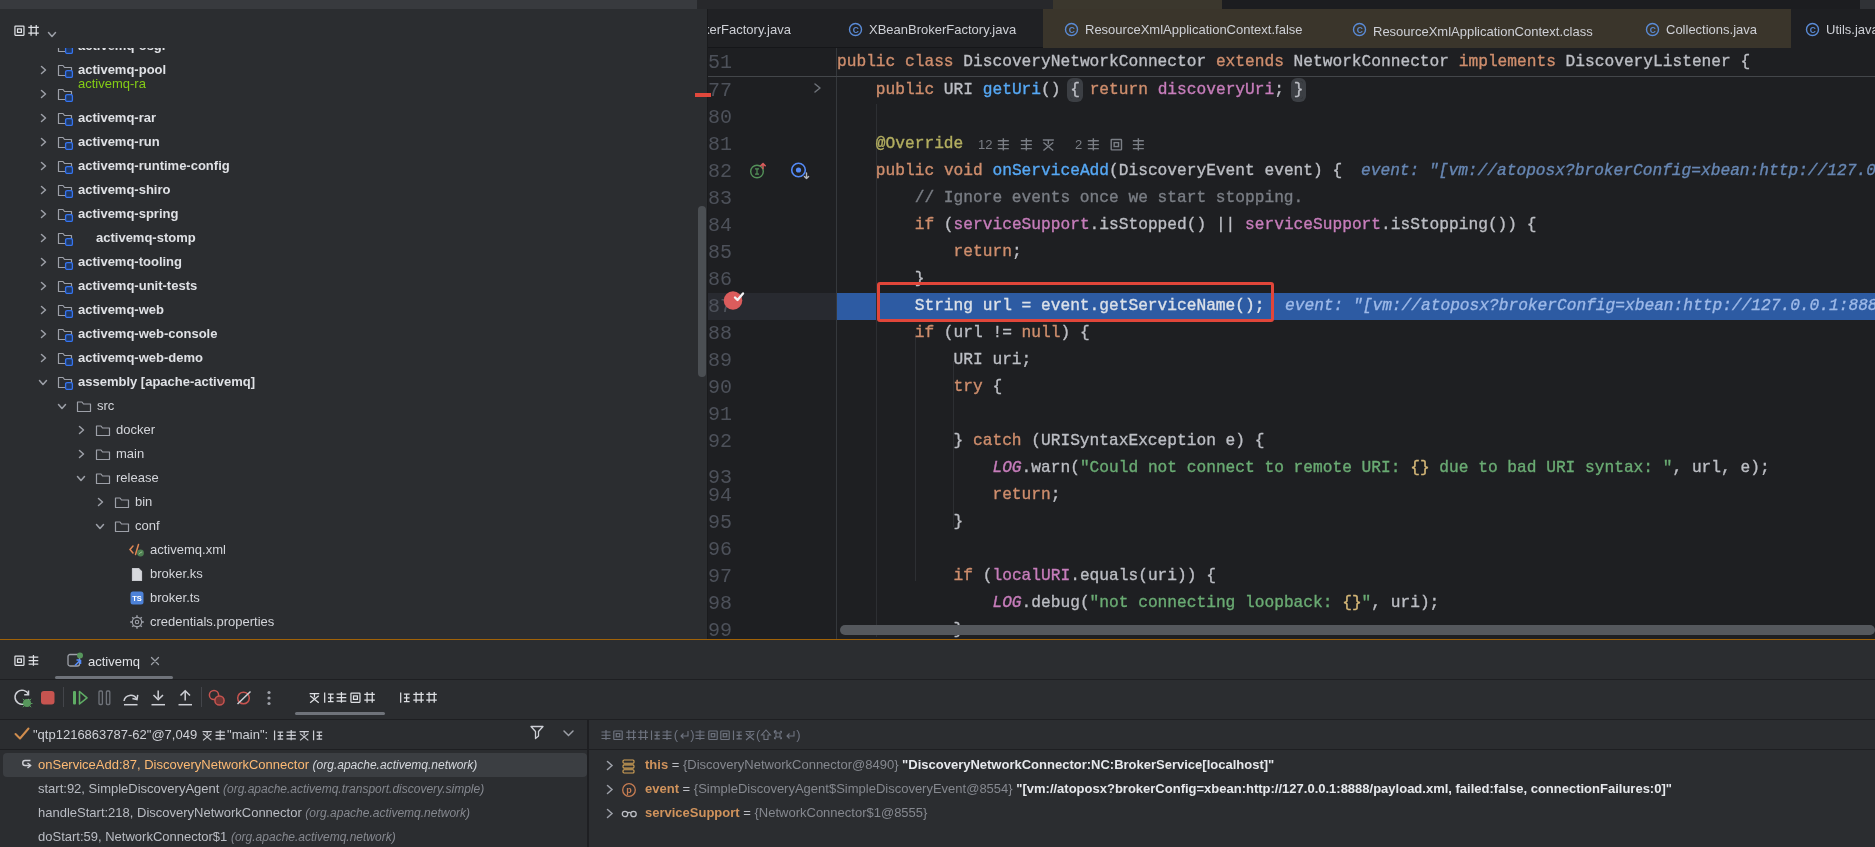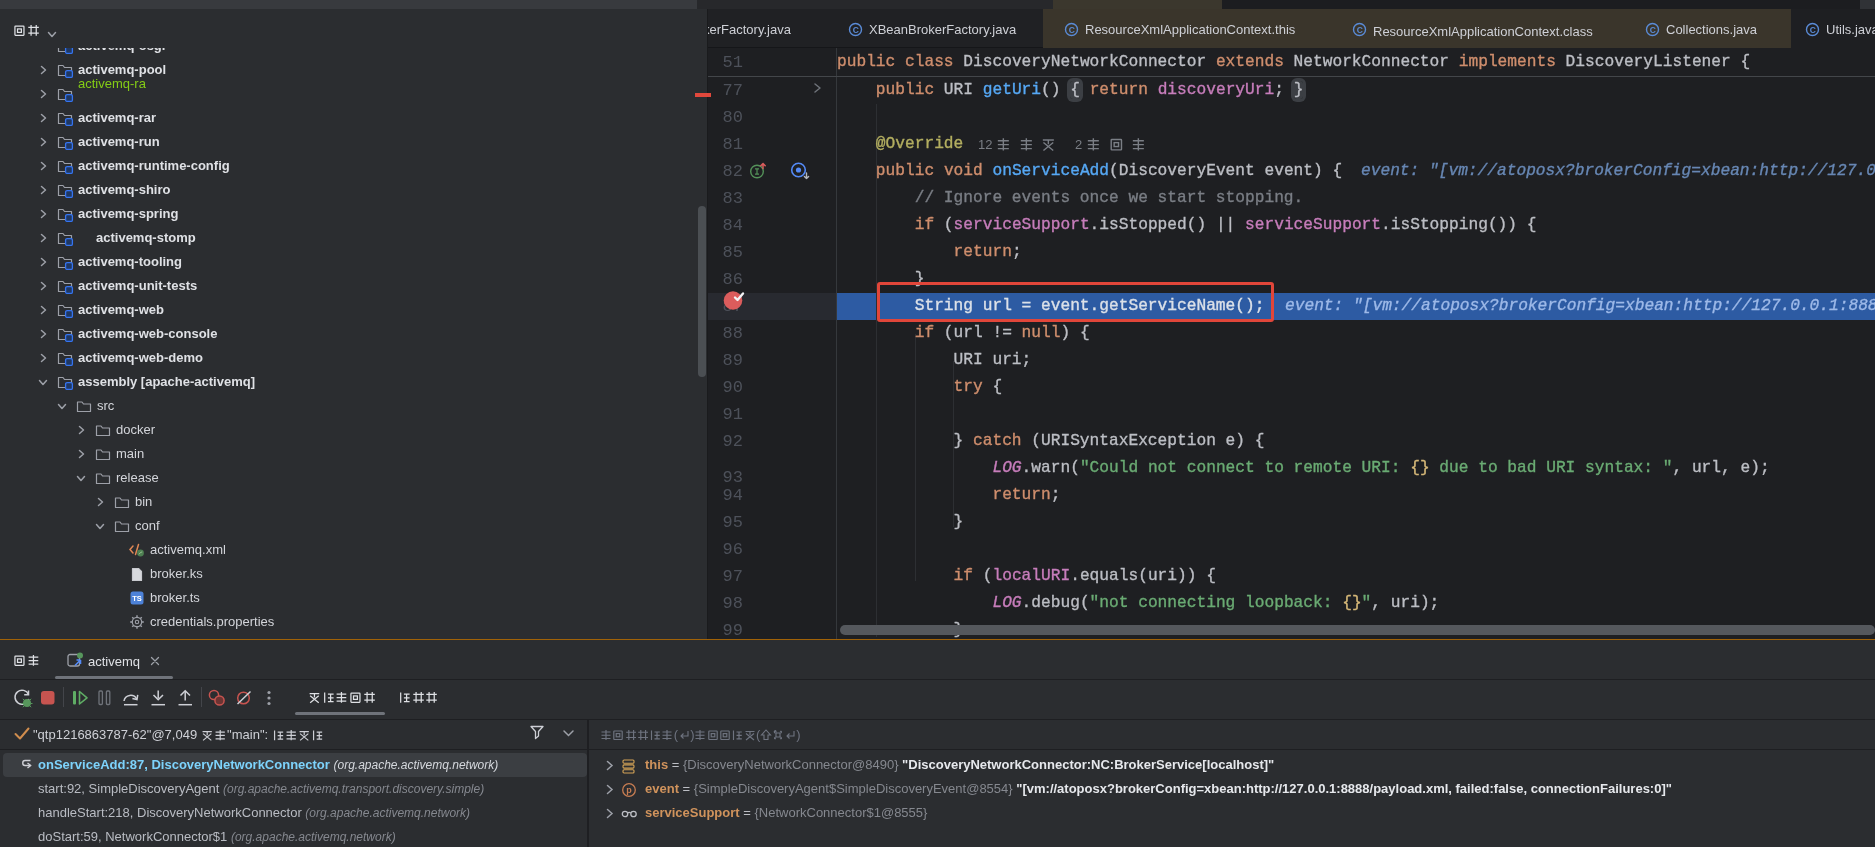--- a/index.html
+++ b/index.html
@@ -1,19 +1,19 @@
 <!DOCTYPE html>
 <html><head><meta charset="utf-8"><style>
 *{margin:0;padding:0;box-sizing:border-box}
 body{width:1875px;height:847px;overflow:hidden;background:#1e1f22}
 #app{position:relative;width:1875px;height:847px;font-family:"Liberation Sans",sans-serif;overflow:hidden}
 .abs{position:absolute}
 .t{position:absolute;font-size:13px;color:#dfe1e5;white-space:pre}
 .cl{position:absolute;left:129px;white-space:pre;font-family:"Liberation Mono",monospace;font-size:16.2px;line-height:27px;color:#bcbec4;-webkit-text-stroke-width:0.35px}
-.ln{position:absolute;left:0;width:35px;text-align:right;font-family:"Liberation Mono",monospace;font-size:17px;line-height:27px;color:#4d515a}
+.ln{position:absolute;left:0;width:35px;text-align:left;font-family:"Liberation Mono",monospace;font-size:20px;line-height:27px;color:#4d515a}
 .k{color:#cf8e6d}.s{color:#6aab73}.cm{color:#7a7e85}.fd{color:#c77dbb}.md{color:#56a8f5}.an{color:#b3ae60}.y{color:#d5b778}
 .hint{position:absolute;top:0;font-style:italic;color:#6787b4}
 .fold{background:#3c3f44;border-radius:3px;box-shadow:0 0 0 3px #3c3f44}
 .hn{display:inline-block}
 </style></head><body>
 <div id="app">
 <div class="abs" style="left:0;top:0;width:697px;height:9px;background:#383a3e"></div>
 <div class="abs" style="left:697px;top:0;width:356px;height:9px;background:#27282b"></div>
 <div class="abs" style="left:1053px;top:0;width:169px;height:9px;background:#3b372d"></div>
 <div class="abs" style="left:1222px;top:0;width:638px;height:9px;background:#1c1d20"></div>
@@ -222,21 +222,21 @@
 <div class="t" style="left:-5px;top:13px;color:#ced0d6">kerFactory.java</div>
 <svg class="abs" style="left:140px;top:13px" width="15" height="15" viewBox="0 0 15 15" fill="none">
         <circle cx="7.5" cy="7.5" r="6" stroke="#5a8bd6" stroke-width="1.4"></circle>
         <text x="7.7" y="10.6" font-family="Liberation Sans" font-size="8.5" font-weight="bold" fill="#5a8bd6" text-anchor="middle">C</text>
       </svg>
 <div class="t" style="left:161px;top:13px;color:#ced0d6">XBeanBrokerFactory.java</div>
 <svg class="abs" style="left:356px;top:13px" width="15" height="15" viewBox="0 0 15 15" fill="none">
         <circle cx="7.5" cy="7.5" r="6" stroke="#5a8bd6" stroke-width="1.4"></circle>
         <text x="7.7" y="10.6" font-family="Liberation Sans" font-size="8.5" font-weight="bold" fill="#5a8bd6" text-anchor="middle">C</text>
       </svg>
-<div class="t" style="left:377px;top:13px;color:#ced0d6">ResourceXmlApplicationContext.this</div>
+<div class="t" style="left:377px;top:13px;color:#ced0d6">ResourceXmlApplicationContext.false</div>
 <svg class="abs" style="left:644px;top:13px" width="15" height="15" viewBox="0 0 15 15" fill="none">
         <circle cx="7.5" cy="7.5" r="6" stroke="#5a8bd6" stroke-width="1.4"></circle>
         <text x="7.7" y="10.6" font-family="Liberation Sans" font-size="8.5" font-weight="bold" fill="#5a8bd6" text-anchor="middle">C</text>
       </svg>
 <div class="t" style="left:665px;top:15px;color:#ced0d6">ResourceXmlApplicationContext.class</div>
 <svg class="abs" style="left:937px;top:13px" width="15" height="15" viewBox="0 0 15 15" fill="none">
         <circle cx="7.5" cy="7.5" r="6" stroke="#5a8bd6" stroke-width="1.4"></circle>
         <text x="7.7" y="10.6" font-family="Liberation Sans" font-size="8.5" font-weight="bold" fill="#5a8bd6" text-anchor="middle">C</text>
       </svg>
 <div class="t" style="left:958px;top:13px;color:#ced0d6">Collections.java</div>
@@ -472,21 +472,21 @@
         </svg><svg class="hn" style="width:12px;height:12px;vertical-align:-2px" viewBox="0 0 12 12" fill="none" stroke="currentColor" stroke-width="1.1">
           <path d="M4 4H8V8H4Z M4 4C2 4 2 1.5 4 2.5C4 1 1.5 1.5 2.5 4 M8 4C10 4 10 1.5 8 2.5 M4 8C2 8 2 10.5 4 9.5 M8 8C10 8 10 10.5 8 9.5"></path>
         </svg><svg class="hn" style="width:12px;height:12px;vertical-align:-2px" viewBox="0 0 12 12" fill="none" stroke="currentColor" stroke-width="1.1">
           <path d="M10 2V7H3M5.5 4.5L3 7L5.5 9.5"></path>
         </svg>)</div>
 <div class="abs" style="left:3px;top:113px;width:584px;height:24px;background:#3b3e42;border-radius:4px"></div>
 <svg class="abs" style="left:17px;top:117px" width="17" height="16" viewBox="0 0 17 16" fill="none">
         <path d="M13.5 3.5H8C5 3.5 5 8.5 8 8.5H13" stroke="#ced0d6" stroke-width="1.4" fill="none"></path>
         <path d="M10.5 11L13.8 8.5L10.5 6" stroke="#ced0d6" stroke-width="1.4" fill="none" stroke-linejoin="round"></path>
       </svg>
-<div class="t" style="left:38px;top:117px"><span style="color:#7dd3fc;font-weight:700">onServiceAdd:87, DiscoveryNetworkConnector </span><span style="color:#d5d8dd;font-style:italic;font-size:12px">(org.apache.activemq.network)</span></div>
+<div class="t" style="left:38px;top:117px"><span style="color:#fdba74;font-weight:400">onServiceAdd:87, DiscoveryNetworkConnector </span><span style="color:#d5d8dd;font-style:italic;font-size:12px">(org.apache.activemq.network)</span></div>
 <div class="t" style="left:38px;top:141px"><span style="color:#b9bcc3;font-weight:normal">start:92, SimpleDiscoveryAgent </span><span style="color:#85888f;font-style:italic;font-size:12px">(org.apache.activemq.transport.discovery.simple)</span></div>
 <div class="t" style="left:38px;top:165px"><span style="color:#b9bcc3;font-weight:normal">handleStart:218, DiscoveryNetworkConnector </span><span style="color:#85888f;font-style:italic;font-size:12px">(org.apache.activemq.network)</span></div>
 <div class="t" style="left:38px;top:189px"><span style="color:#b9bcc3;font-weight:normal">doStart:59, NetworkConnector$1 </span><span style="color:#85888f;font-style:italic;font-size:12px">(org.apache.activemq.network)</span></div>
 <svg class="abs" style="left:604px;top:120px" width="11" height="11" viewBox="0 0 11 11" fill="none">
         <path d="M3.5 1.5L8 5.5L3.5 9.5" stroke="#9da0a8" stroke-width="1.5" fill="none" stroke-linecap="round"></path>
       </svg>
 <svg class="abs" style="left:622px;top:119px" width="14" height="15" viewBox="0 0 14 15" fill="none">
         <rect x="1" y="1" width="11" height="3.2" rx="1" stroke="#d5a456" stroke-width="1.1" fill="none"></rect>
         <rect x="1" y="5.9" width="11" height="3.2" rx="1" stroke="#d5a456" stroke-width="1.1" fill="none"></rect>
         <rect x="1" y="10.8" width="11" height="3.2" rx="1" stroke="#d5a456" stroke-width="1.1" fill="none"></rect>

